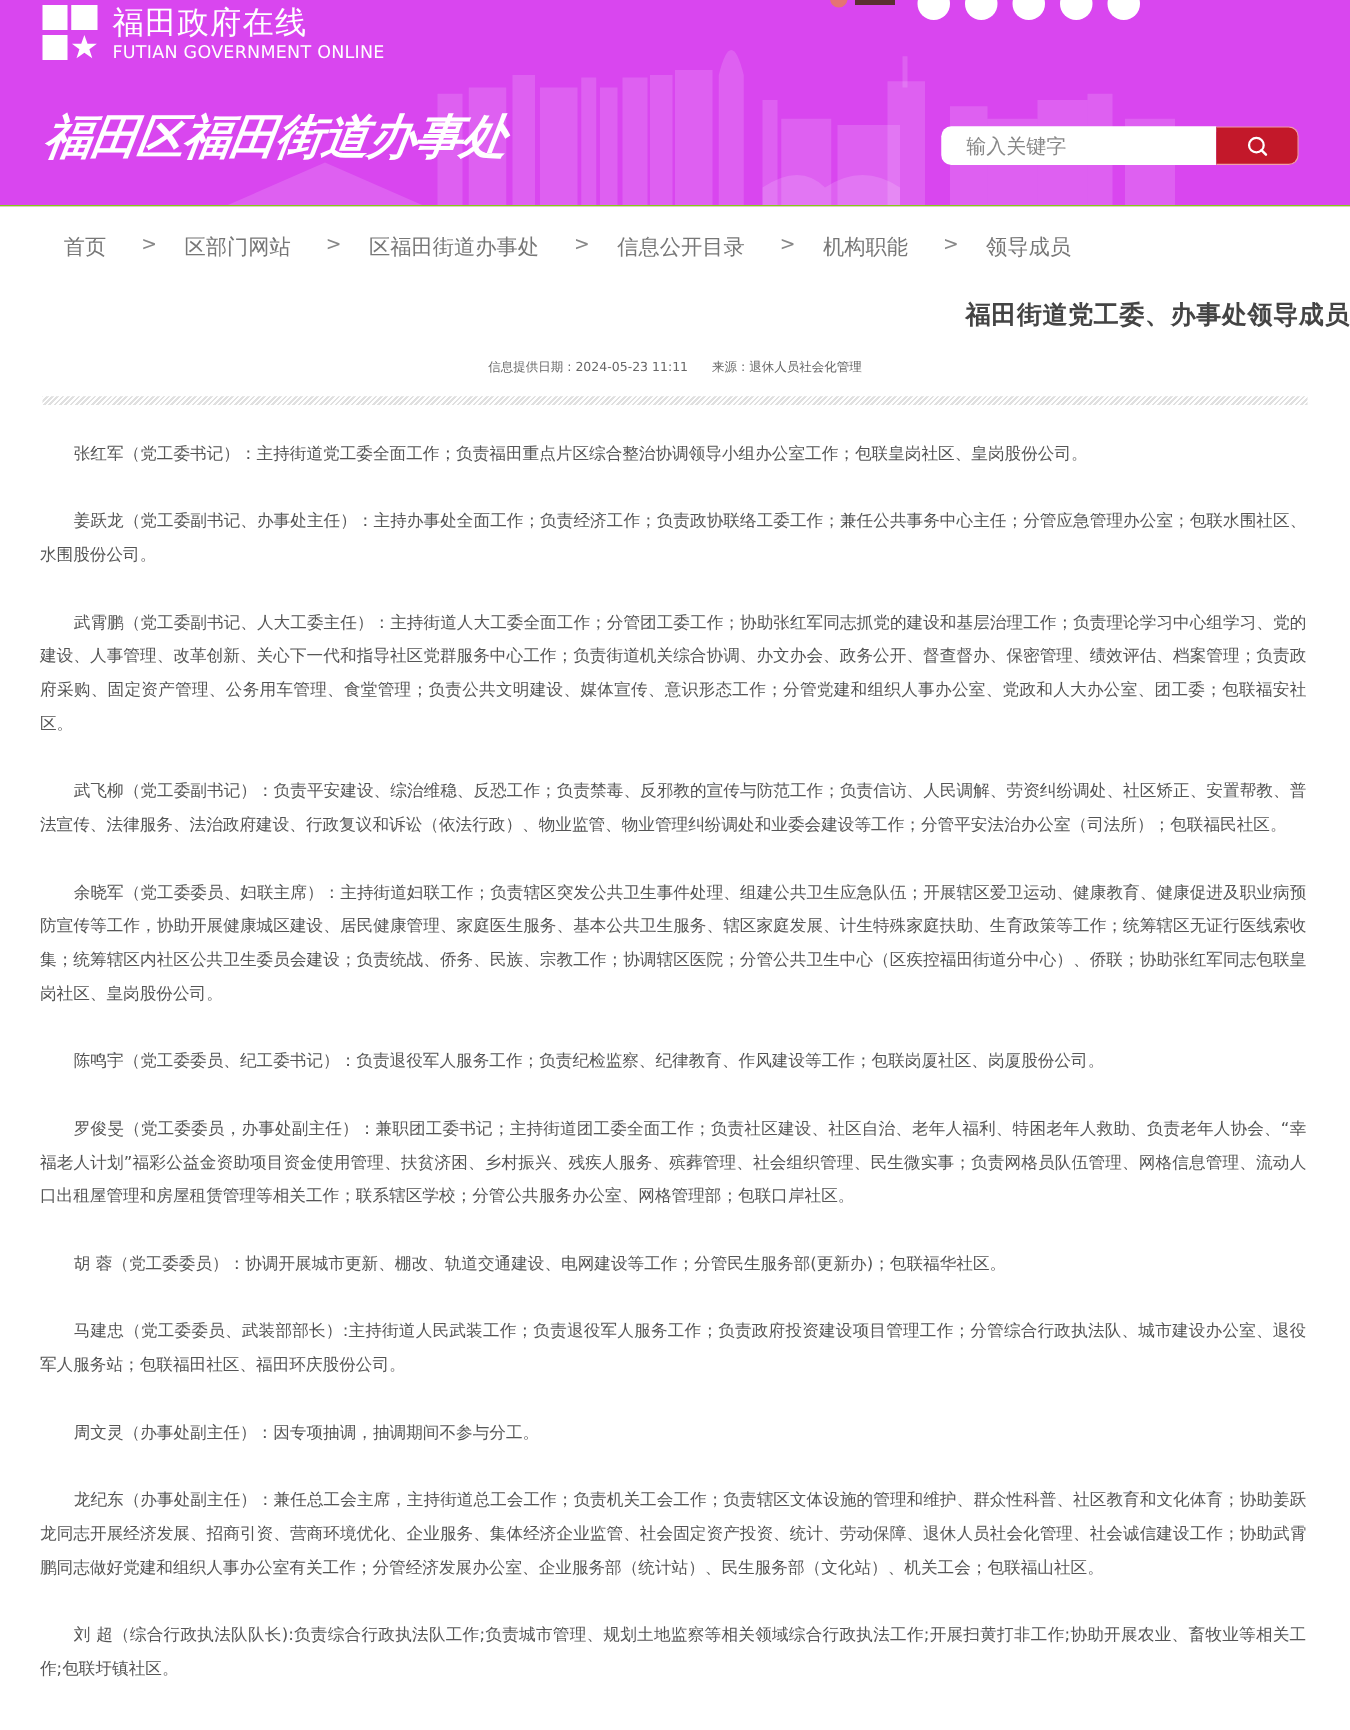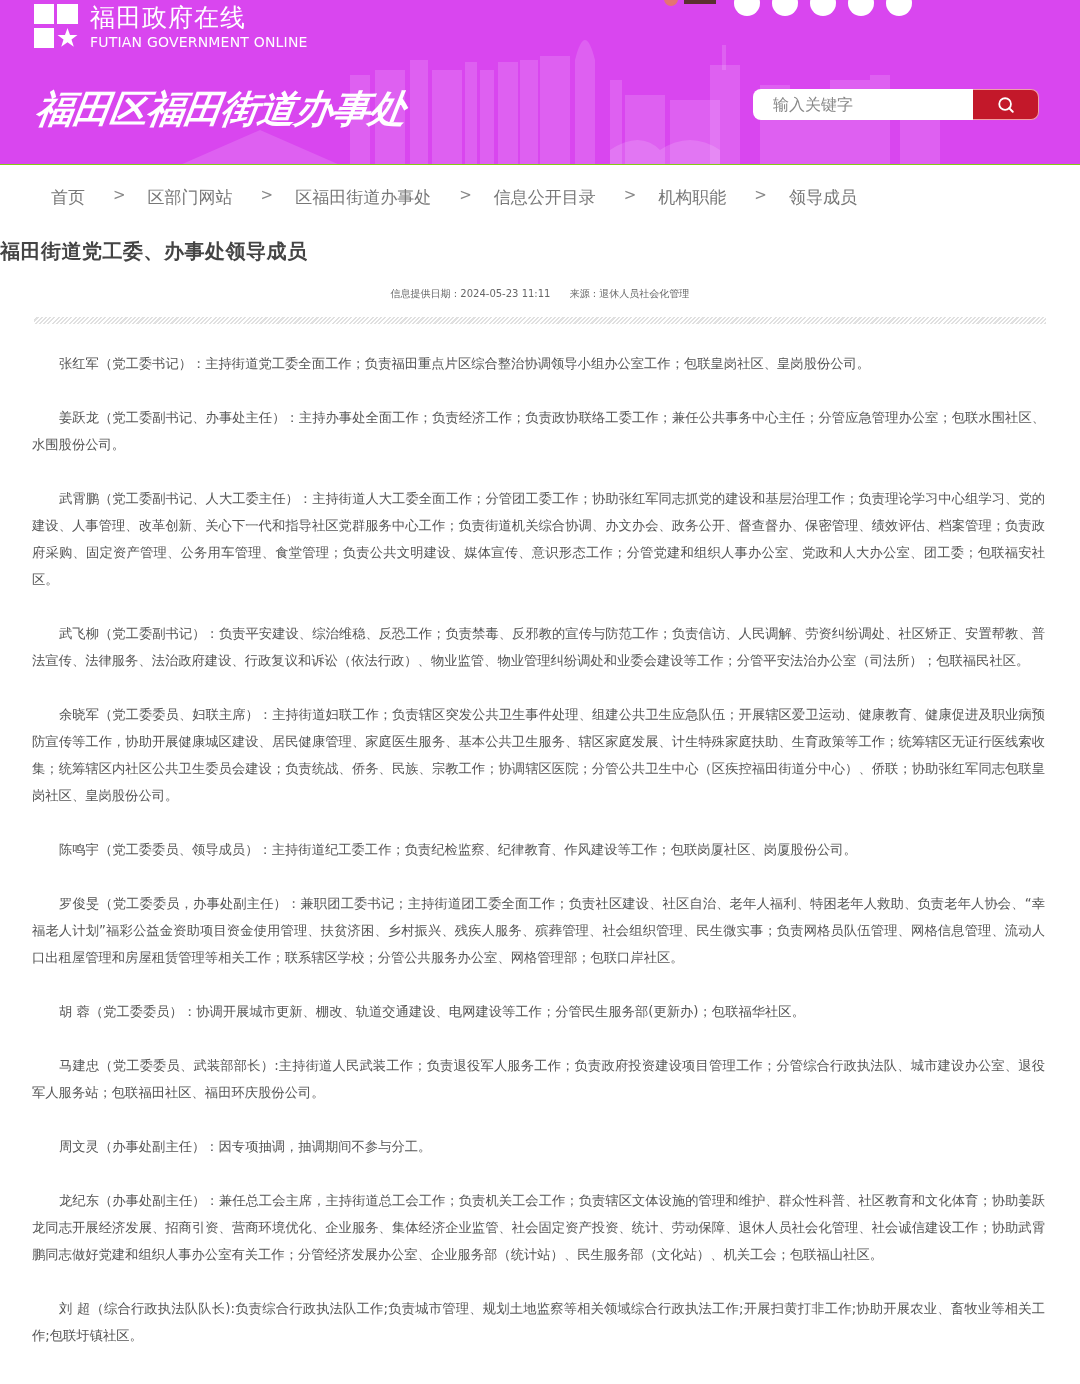--- a/index.html
+++ b/index.html
@@ -15,32 +15,32 @@
     .logo-text { margin-left: 12px; color: #fff; }
     .logo-cn { font-size: 25px; line-height: 28px; letter-spacing: 1px; font-weight: normal; }
     .logo-en { font-size: 14px; line-height: 12px; margin-top: 4px; letter-spacing: 0.2px; }
     .top-icons { position: absolute; left: 660px; top: -10px; display: flex; align-items: center; }
     .top-badge { width: 60px; height: 14px; margin-right: 14px; position: relative; }
     .top-badge .dot { position: absolute; left: 4px; top: 2px; width: 14px; height: 8px; border-radius: 0 0 7px 7px; background: #e57373; }
     .top-badge .bar { position: absolute; left: 24px; top: 2px; width: 32px; height: 6px; background: #5b3030; }
     .top-circle { width: 26px; height: 26px; border-radius: 50%; background: #fff; margin-right: 12px; }
     .site-title { position: absolute; left: 36px; top: 84px; color: #fff; font-size: 38px; font-weight: bold; font-style: italic; letter-spacing: -1px; line-height: 50px; transform: skewX(-8deg); }
 
-    .search { position: absolute; left: 753px; top: 89px; width: 286px; height: 31px; display: flex; }
+    .search { position: absolute; left: 753px; top: 101px; width: 286px; height: 31px; display: flex; }
     .search-input { width: 220px; height: 31px; border: none; background: #fff; border-radius: 8px 0 0 8px; padding-left: 20px; font-size: 16px; color: #888; outline: none; font-family: "DejaVu Sans", sans-serif; }
     .search-input::placeholder { color: #888; }
     .search-btn { width: 74px; height: 31px; background: #c3182a; border: 1px solid #f0a0a6; border-left: none; border-radius: 0 8px 8px 0; display: flex; align-items: center; justify-content: center; cursor: pointer; }
 
     
     .breadcrumb { position: absolute; left: 51px; top: 186px; display: flex; font-size: 17px; color: #777; }
     .crumb { color: #777; text-decoration: none; white-space: nowrap; }
     .sep { margin: 0 22px 0 28px; color: #888; font-size: 15px; }
 
     
-    .article-title { position: absolute; left: 0; width: 1080px; top: 238px; text-align: left; font-size: 20px; font-weight: bold; color: #444; letter-spacing: 0.5px; }
+    .article-title { position: absolute; left: 0; width: 1080px; top: 238px; text-align: right; font-size: 20px; font-weight: bold; color: #444; letter-spacing: 0.5px; }
     .meta { position: absolute; left: 0; width: 1080px; top: 287px; text-align: center; font-size: 10px; color: #666; }
     .meta span { margin: 0 8px; }
     .stripe { position: absolute; left: 34px; top: 317px; width: 1012px; height: 7px;
       background: repeating-linear-gradient(-45deg, #e0e0e0 0px, #e0e0e0 1.5px, #ffffff 1.5px, #ffffff 3px); }
 
     
     .content { position: absolute; left: 32px; top: 350px; width: 1013px; }
     .para { font-size: 13.3px; line-height: 27px; color: #555; text-indent: 27px; text-align: justify; margin-bottom: 27px; word-break: break-all; }
   </style>
 </head>
@@ -134,20 +134,20 @@
   <span>来源 : 退休人员社会化管理</span>
 </div>
 <div class="stripe"></div>
 
 <div class="content">
   <p class="para">张红军（党工委书记）：主持街道党工委全面工作；负责福田重点片区综合整治协调领导小组办公室工作；包联皇岗社区、皇岗股份公司。</p>
   <p class="para">姜跃龙（党工委副书记、办事处主任）：主持办事处全面工作；负责经济工作；负责政协联络工委工作；兼任公共事务中心主任；分管应急管理办公室；包联水围社区、水围股份公司。</p>
   <p class="para">武霄鹏（党工委副书记、人大工委主任）：主持街道人大工委全面工作；分管团工委工作；协助张红军同志抓党的建设和基层治理工作；负责理论学习中心组学习、党的建设、人事管理、改革创新、关心下一代和指导社区党群服务中心工作；负责街道机关综合协调、办文办会、政务公开、督查督办、保密管理、绩效评估、档案管理；负责政府采购、固定资产管理、公务用车管理、食堂管理；负责公共文明建设、媒体宣传、意识形态工作；分管党建和组织人事办公室、党政和人大办公室、团工委；包联福安社区。</p>
   <p class="para">武飞柳（党工委副书记）：负责平安建设、综治维稳、反恐工作；负责禁毒、反邪教的宣传与防范工作；负责信访、人民调解、劳资纠纷调处、社区矫正、安置帮教、普法宣传、法律服务、法治政府建设、行政复议和诉讼（依法行政）、物业监管、物业管理纠纷调处和业委会建设等工作；分管平安法治办公室（司法所）；包联福民社区。</p>
   <p class="para">余晓军（党工委委员、妇联主席）：主持街道妇联工作；负责辖区突发公共卫生事件处理、组建公共卫生应急队伍；开展辖区爱卫运动、健康教育、健康促进及职业病预防宣传等工作，协助开展健康城区建设、居民健康管理、家庭医生服务、基本公共卫生服务、辖区家庭发展、计生特殊家庭扶助、生育政策等工作；统筹辖区无证行医线索收集；统筹辖区内社区公共卫生委员会建设；负责统战、侨务、民族、宗教工作；协调辖区医院；分管公共卫生中心（区疾控福田街道分中心）、侨联；协助张红军同志包联皇岗社区、皇岗股份公司。</p>
-  <p class="para">陈鸣宇（党工委委员、领导成员）：主持街道纪工委工作；负责纪检监察、纪律教育、作风建设等工作；包联岗厦社区、岗厦股份公司。</p>
+  <p class="para">陈鸣宇（党工委委员、纪工委书记）：负责退役军人服务工作；负责纪检监察、纪律教育、作风建设等工作；包联岗厦社区、岗厦股份公司。</p>
   <p class="para">罗俊旻（党工委委员，办事处副主任）：兼职团工委书记；主持街道团工委全面工作；负责社区建设、社区自治、老年人福利、特困老年人救助、负责老年人协会、“幸福老人计划”福彩公益金资助项目资金使用管理、扶贫济困、乡村振兴、残疾人服务、殡葬管理、社会组织管理、民生微实事；负责网格员队伍管理、网格信息管理、流动人口出租屋管理和房屋租赁管理等相关工作；联系辖区学校；分管公共服务办公室、网格管理部；包联口岸社区。</p>
   <p class="para">胡 蓉（党工委委员）：协调开展城市更新、棚改、轨道交通建设、电网建设等工作；分管民生服务部(更新办)；包联福华社区。</p>
   <p class="para">马建忠（党工委委员、武装部部长）:主持街道人民武装工作；负责退役军人服务工作；负责政府投资建设项目管理工作；分管综合行政执法队、城市建设办公室、退役军人服务站；包联福田社区、福田环庆股份公司。</p>
   <p class="para">周文灵（办事处副主任）：因专项抽调，抽调期间不参与分工。</p>
   <p class="para">龙纪东（办事处副主任）：兼任总工会主席，主持街道总工会工作；负责机关工会工作；负责辖区文体设施的管理和维护、群众性科普、社区教育和文化体育；协助姜跃龙同志开展经济发展、招商引资、营商环境优化、企业服务、集体经济企业监管、社会固定资产投资、统计、劳动保障、退休人员社会化管理、社会诚信建设工作；协助武霄鹏同志做好党建和组织人事办公室有关工作；分管经济发展办公室、企业服务部（统计站）、民生服务部（文化站）、机关工会；包联福山社区。</p>
   <p class="para">刘 超（综合行政执法队队长):负责综合行政执法队工作;负责城市管理、规划土地监察等相关领域综合行政执法工作;开展扫黄打非工作;协助开展农业、畜牧业等相关工作;包联圩镇社区。</p>
 </div>
 
 </body></html>

